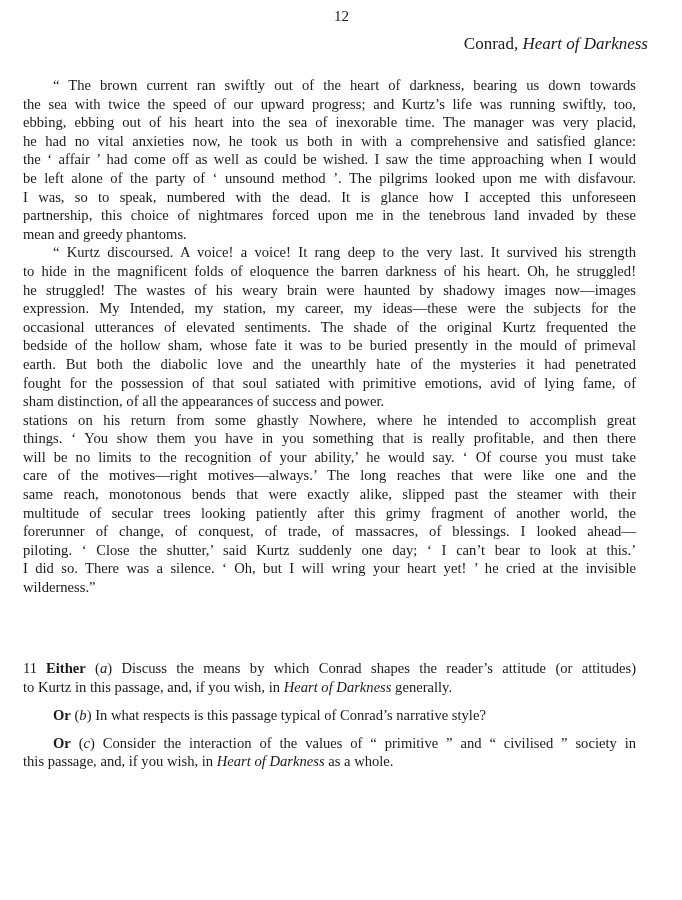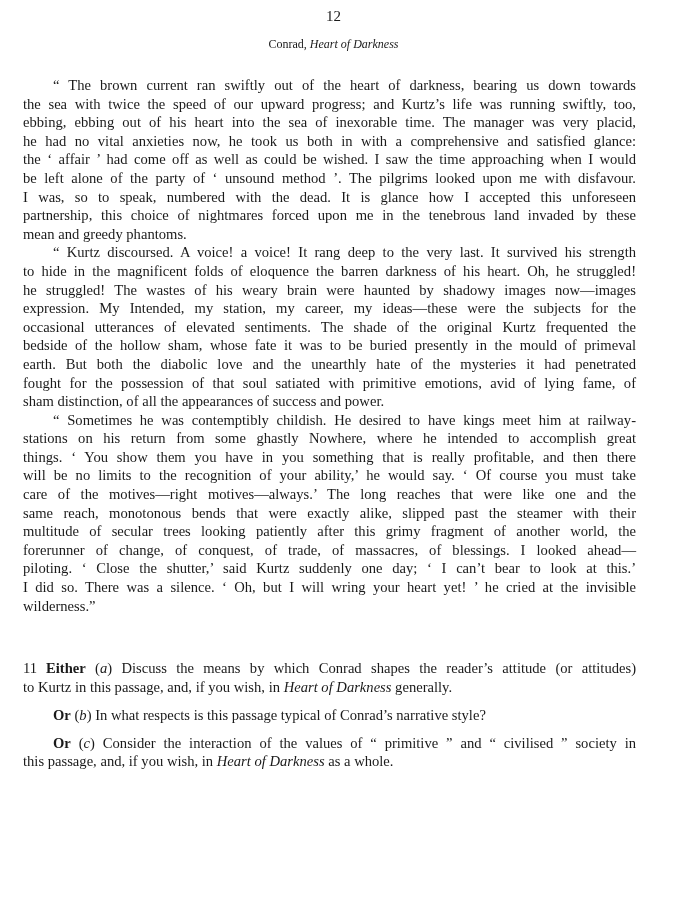--- a/index.html
+++ b/index.html
@@ -17,33 +17,33 @@
     }
     .page {
       position: absolute;
       left: 23px;
       top: 0;
       width: 613px;
     }
     .page-number {
       position: absolute;
       top: 7px;
-      left: 4px;
+      left: 12px;
       width: 613px;
       text-align: center;
       font-size: 15px;
       line-height: 18px;
     }
     .doc-title {
       position: absolute;
       top: 35px;
-      left: 4px;
+      left: 12px;
       width: 613px;
-      text-align: center;
-      font-size: 12px;
+      text-align: right;
+      font-size: 17px;
       line-height: 18px;
     }
     .doc-title em { font-style: italic; }
     .passage {
       position: absolute;
       top: 76px;
       left: 0;
       width: 613px;
       font-size: 14.6px;
       line-height: 18.6px;
@@ -105,21 +105,20 @@
       <span class="line">he struggled!  The wastes of his weary brain were haunted by shadowy images now—images</span>
       <span class="line">expression.  My Intended, my station, my career, my ideas—these were the subjects for the</span>
       <span class="line">occasional utterances of elevated sentiments.  The shade of the original Kurtz frequented the</span>
       <span class="line">bedside of the hollow sham, whose fate it was to be buried presently in the mould of primeval</span>
       <span class="line">earth.  But both the diabolic love and the unearthly hate of the mysteries it had penetrated</span>
       <span class="line">fought for the possession of that soul satiated with primitive emotions, avid of lying fame, of</span>
       <span class="line last">sham distinction, of all the appearances of success and power.</span>
     </div>
 
     <div class="para">
-      <span class="line indent">“ Sometimes he was contemptibly childish.  He desired to have kings meet him at railway-</span>
       <span class="line">stations on his return from some ghastly Nowhere, where he intended to accomplish great</span>
       <span class="line">things.  ‘ You show them you have in you something that is really profitable, and then there</span>
       <span class="line">will be no limits to the recognition of your ability,’ he would say.  ‘ Of course you must take</span>
       <span class="line">care of the motives—right motives—always.’  The long reaches that were like one and the</span>
       <span class="line">same reach, monotonous bends that were exactly alike, slipped past the steamer with their</span>
       <span class="line">multitude of secular trees looking patiently after this grimy fragment of another world, the</span>
       <span class="line">forerunner of change, of conquest, of trade, of massacres, of blessings.  I looked ahead—</span>
       <span class="line">piloting.  ‘ Close the shutter,’ said Kurtz suddenly one day;  ‘ I can’t bear to look at this.’</span>
       <span class="line">I did so.  There was a silence.  ‘ Oh, but I will wring your heart yet! ’ he cried at the invisible</span>
       <span class="line last">wilderness.”</span>

